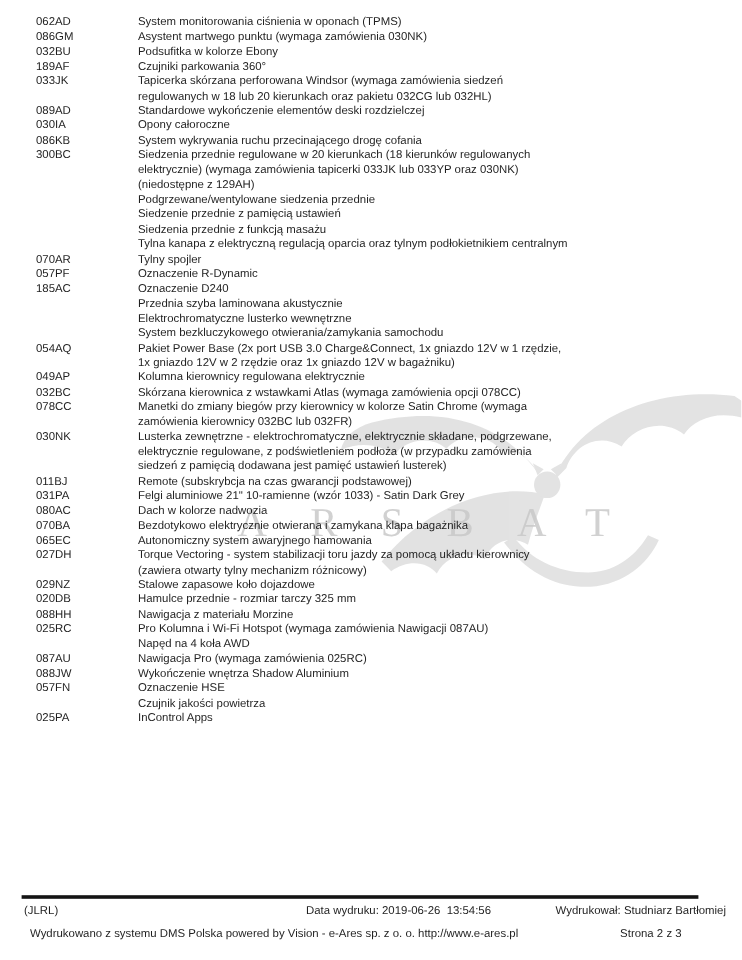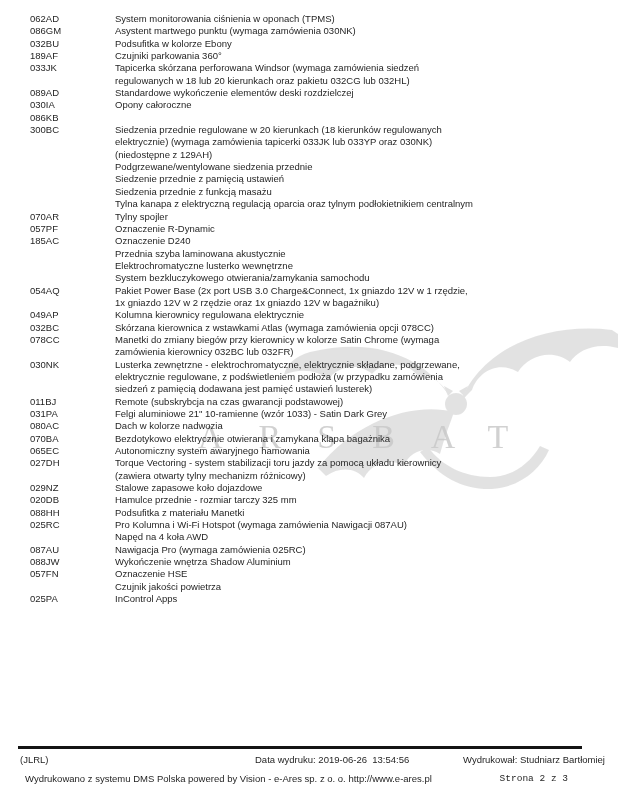--- a/index.html
+++ b/index.html
@@ -64,21 +64,21 @@
     position: absolute;
     left: 18px; top: 746px;
     width: 564px; height: 3px;
     background: #141414;
   }
   .footer-cell { position: absolute; font-size: 9.5px; white-space: pre; color: #1f1f1f; }
   .fc-left   { left: 20px;  top: 754px; text-align: right; }
   .fc-date   { left: 255px; top: 754px; }
   .fc-printer{ left: 463px; top: 754px; }
   .fc-system { left: 25px;  top: 773px; }
-  .fc-page   { right: 50px; top: 773px; text-align: left; font-family: Liberation Mono, monospace; }
+  .fc-page   { right: 50px; top: 773px; text-align: left; }
 </style>
 </head>
 <body>
 
 <div class="page">
 
   <div class="watermark">
     <svg width="618" height="800" viewBox="0 0 618 800">
       <g fill="#cccccc" opacity="0.55">
 
@@ -158,20 +158,21 @@
         <span class="opt-text">Standardowe wykończenie elementów deski rozdzielczej</span>
       </div>
 
       <div class="opt-row">
         <span class="opt-code">030IA</span>
         <span class="opt-text">Opony całoroczne</span>
       </div>
 
       <div class="opt-row">
         <span class="opt-code">086KB</span>
+        <span class="opt-text">System wykrywania ruchu przecinającego drogę cofania</span>
       </div>
 
       <div class="opt-row">
         <span class="opt-code">300BC</span>
         <span class="opt-text">Siedzenia przednie regulowane w 20 kierunkach (18 kierunków regulowanych</span>
       </div>
 
       <div class="opt-row">
         <span class="opt-code"></span>
         <span class="opt-text">elektrycznie) (wymaga zamówienia tapicerki 033JK lub 033YP oraz 030NK)</span>
@@ -318,21 +319,21 @@
       </div>
 
       <div class="opt-row">
         <span class="opt-code">020DB</span>
         <span class="opt-text">Hamulce przednie - rozmiar tarczy 325 mm</span>
       </div>
 
 
       <div class="opt-row">
         <span class="opt-code">088HH</span>
-        <span class="opt-text">Podsufitka z materiału Manetki</span>
+        <span class="opt-text">Nawigacja z materiału Morzine</span>
       </div>
 
       <div class="opt-row">
         <span class="opt-code">025RC</span>
         <span class="opt-text">Pro Kolumna i Wi-Fi Hotspot (wymaga zamówienia Nawigacji 087AU)</span>
       </div>
 
       <div class="opt-row">
         <span class="opt-code"></span>
         <span class="opt-text">Napęd na 4 koła AWD</span>

